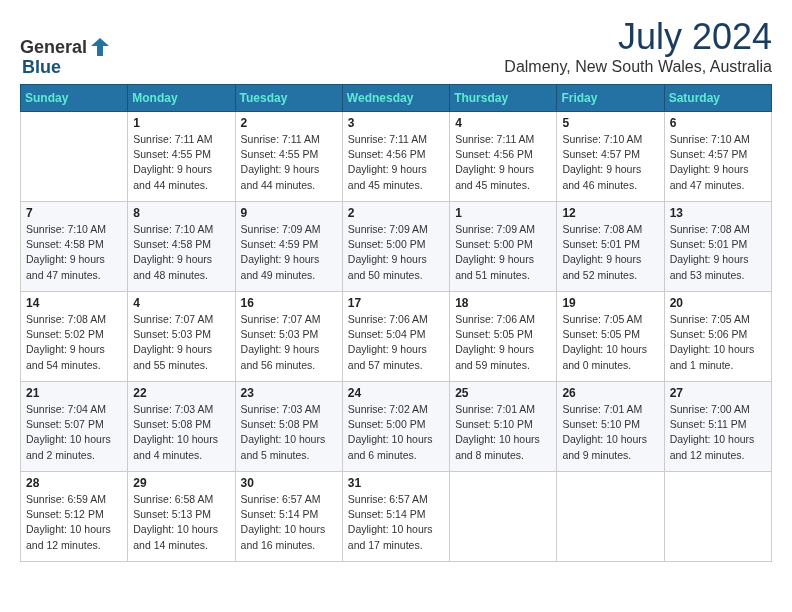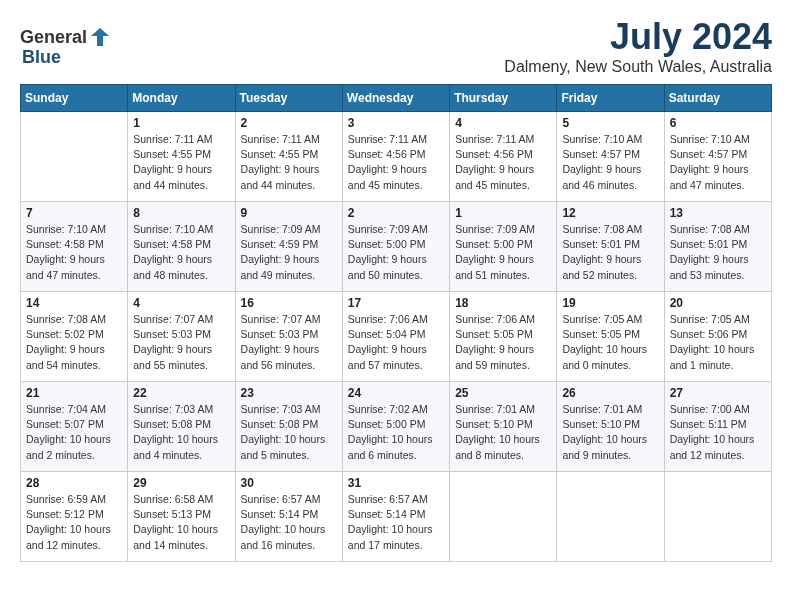--- a/index.html
+++ b/index.html
@@ -6,21 +6,21 @@
     body {
       font-family: Arial, sans-serif;
       background: #fff;
       width: 792px;
       min-height: 612px;
       padding: 16px 20px;
     }
     .header-area {
       display: flex;
       justify-content: space-between;
-      align-items: center;
+      align-items: flex-end;
       margin-bottom: 8px;
     }
     .logo {
       display: flex;
       align-items: center;
       gap: 4px;
     }
     .logo-text-general {
       font-size: 18px;
       font-weight: bold;
@@ -31,35 +31,35 @@
       font-size: 18px;
       font-weight: bold;
       color: #1a5276;
       line-height: 1;
     }
     .title-area {
       text-align: right;
     }
     .main-title {
       font-size: 36px;
-      font-weight: bold;
+      font-weight: normal;
       color: #1a3c5e;
     }
     .subtitle {
       font-size: 16px;
       color: #333;
     }
     .calendar {
       width: 100%;
       border-collapse: collapse;
       font-size: 11px;
     }
     .calendar th {
       background-color: #2471a3;
-      color: #ffffff;
+      color: #5eead4;
       padding: 6px 4px;
       text-align: left;
       font-size: 12px;
       border: 1px solid #1a5276;
     }
     .calendar td {
       border: 1px solid #ccc;
       vertical-align: top;
       padding: 4px 5px;
       min-height: 70px;

